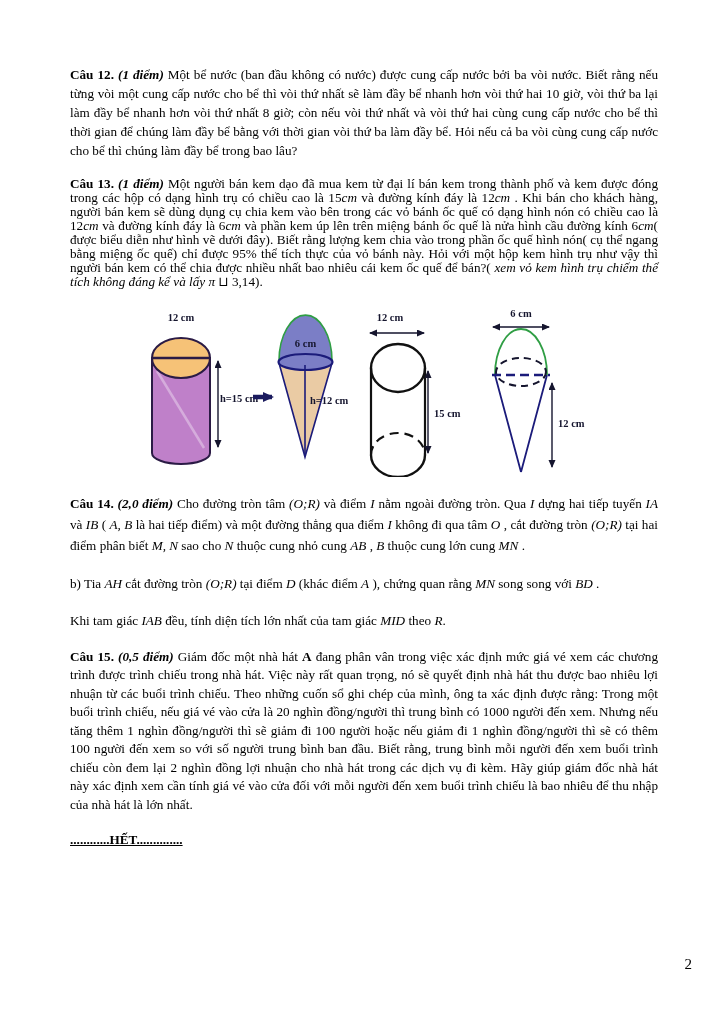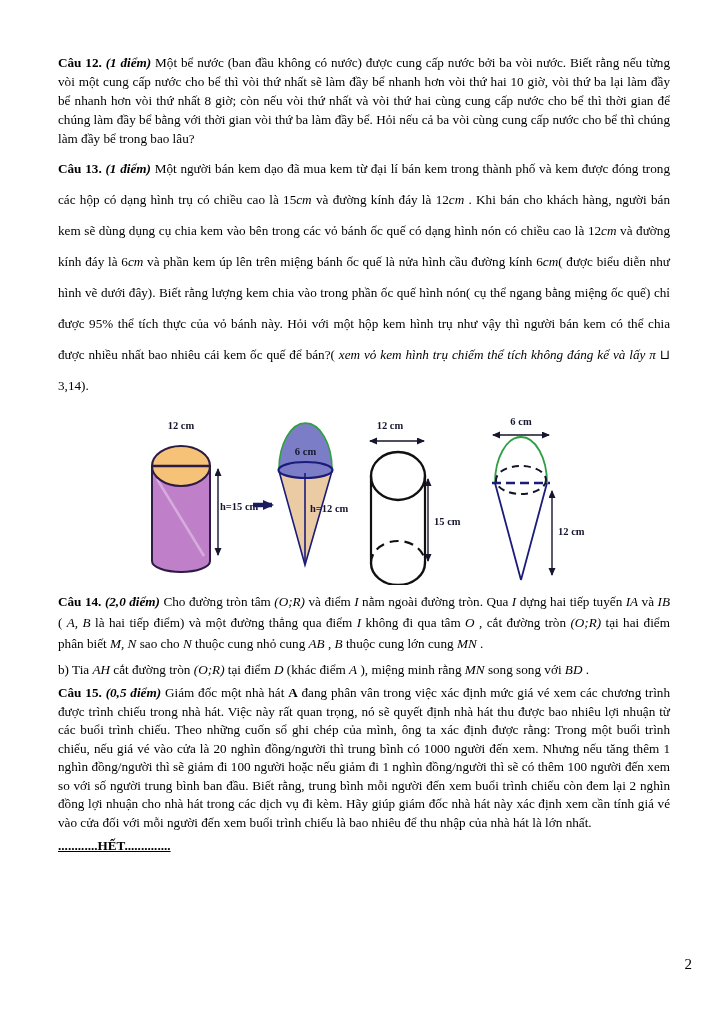--- a/index.html
+++ b/index.html
@@ -2,26 +2,26 @@
 <html><head>
 <meta charset="utf-8">
 <style>
   html,body{margin:0;padding:0;background:#888;}
   .page{
     position:relative;width:724px;height:1024px;background:#ffffff;
     margin:0 auto;overflow:hidden;
     font-family:"Liberation Serif",serif;color:#000;
   }
   .doc{position:absolute;left:54px;top:50px;width:620px;font-size:13.2px;}
-  .doc p{margin:4px;text-align:justify;}
+  .doc p{margin:16px;text-align:justify;}
   .seg-b{font-weight:bold;}
   .seg-bi{font-weight:bold;font-style:italic;}
   .seg-i{font-style:italic;}
   [data-name="para-q12"]{line-height:18.9px;}
-  [data-name="para-q13"]{line-height:31px;}
+  [data-name="para-q13"]{line-height:14px;}
   [data-name="para-q14-intro"],
   [data-name="para-q14-goi"],
   [data-name="para-q14-a"],
   [data-name="para-q14-b"],
   [data-name="para-q14-khi"]{line-height:21.4px;}
   [data-name="para-q15"]{line-height:18.5px;}
   [data-name="para-het"]{text-align:center;font-weight:bold;line-height:20px;margin-top:2px;text-decoration:underline;}
   .figure-wrap{margin:12px 0 6px 86px;width:460px;height:172px;}
   .fig-label{font-family:"Liberation Serif",serif;font-size:10.5px;font-weight:bold;fill:#15152e;}
   .page-number{
@@ -92,20 +92,21 @@
           <line x1="352" y1="70" x2="410" y2="70" stroke-width="2.4" stroke-dasharray="9,5" data-name="rim-diameter-dashed-line" stroke="#1b1b7a"></line>
           <path d="M355,70 L381,167 M407,70 L381,167" fill="none" stroke-width="1.8" data-name="outline-cone-sides" stroke="#1b1b7a"></path>
           <line x1="412" y1="78" x2="412" y2="162" stroke="#15152e" stroke-width="1.4" marker-start="url(#ah)" marker-end="url(#ah)" data-name="outline-cone-height-arrow"></line>
           <text x="418" y="122" class="fig-label" data-name="outline-cone-height-label">12 cm</text>
         </g>
       </svg>
     </div>
 
     <div data-name="questions-bottom">
         <p data-name="para-q14-intro"><span class="seg-b">Câu 14. </span><span class="seg-bi">(2,0 điểm) </span><span>Cho đường tròn tâm </span><span class="seg-i">(O;R)</span><span> và điểm </span><span class="seg-i">I</span><span> nằm ngoài đường tròn. Qua </span><span class="seg-i">I</span><span> dựng hai tiếp tuyến </span><span class="seg-i">IA</span><span> và </span><span class="seg-i">IB</span><span> ( </span><span class="seg-i">A, B</span><span> là hai tiếp điểm) và một đường thẳng qua điểm </span><span class="seg-i">I</span><span> không đi qua tâm </span><span class="seg-i">O</span><span> , cắt đường tròn </span><span class="seg-i">(O;R)</span><span> tại  hai điểm phân biết </span><span class="seg-i">M, N</span><span> sao cho </span><span class="seg-i">N</span><span> thuộc cung nhỏ cung </span><span class="seg-i">AB</span><span> , </span><span class="seg-i">B</span><span> thuộc cung lớn cung </span><span class="seg-i">MN</span><span> .</span></p>
-        <p data-name="para-q14-b"><span>b) Tia </span><span class="seg-i">AH</span><span> cắt đường tròn </span><span class="seg-i">(O;R)</span><span> tại điểm </span><span class="seg-i">D</span><span> (khác điểm </span><span class="seg-i">A</span><span> ), miệng minh rằng </span><span class="seg-i">MN</span><span> song song với </span><span class="seg-i">BD</span><span> .</span></p>
+        <p data-name="para-q14-b"><span>b) Tia </span><span class="seg-i">AH</span><span> cắt đường tròn </span><span class="seg-i">(O;R)</span><span> tại điểm </span><span class="seg-i">D</span><span> (khác điểm </span><span class="seg-i">A</span><span> ), chứng quan rằng </span><span class="seg-i">MN</span><span> song song với </span><span class="seg-i">BD</span><span> .</span></p>
+        <p data-name="para-q14-khi"><span>Khi tam giác </span><span class="seg-i">IAB</span><span> đều, tính diện tích lớn nhất của tam giác </span><span class="seg-i">MID</span><span> theo </span><span class="seg-i">R</span><span>.</span></p>
         <p data-name="para-q15"><span class="seg-b">Câu 15. </span><span class="seg-bi">(0,5 điểm) </span><span>Giám đốc một nhà hát </span><span class="seg-b">A</span><span> đang phân vân trong việc xác định mức giá vé xem các chương trình được trình chiếu trong nhà hát. Việc này rất quan trọng, nó sẽ quyết định nhà hát thu được bao nhiêu lợi nhuận từ các buổi trình chiếu. Theo những cuốn sổ ghi chép của mình, ông ta xác định được rằng: Trong một buổi trình chiếu, nếu giá vé vào cửa là 20 nghìn đồng/người thì trung bình  có 1000 người đến xem. Nhưng nếu tăng thêm 1 nghìn đồng/người thì sẽ giảm đi 100 người hoặc nếu giảm đi 1 nghìn đồng/người thì sẽ có thêm 100 người đến xem so với số người trung bình ban đầu. Biết rằng, trung bình  mỗi người đến xem buổi trình chiếu còn đem lại 2 nghìn đồng lợi nhuận cho nhà hát trong các dịch vụ đi kèm. Hãy giúp giám đốc nhà hát này xác định xem cần tính giá vé vào cửa đối với mỗi người đến xem buổi trình chiếu là bao nhiêu để thu nhập của nhà hát là lớn nhất.</span></p>
         <p data-name="para-het"><span class="seg-b">............HẾT..............</span></p>
       </div>
   </div>
 
   <div class="page-number" data-name="page-number">2</div>
 </div>
 
 </body></html>

